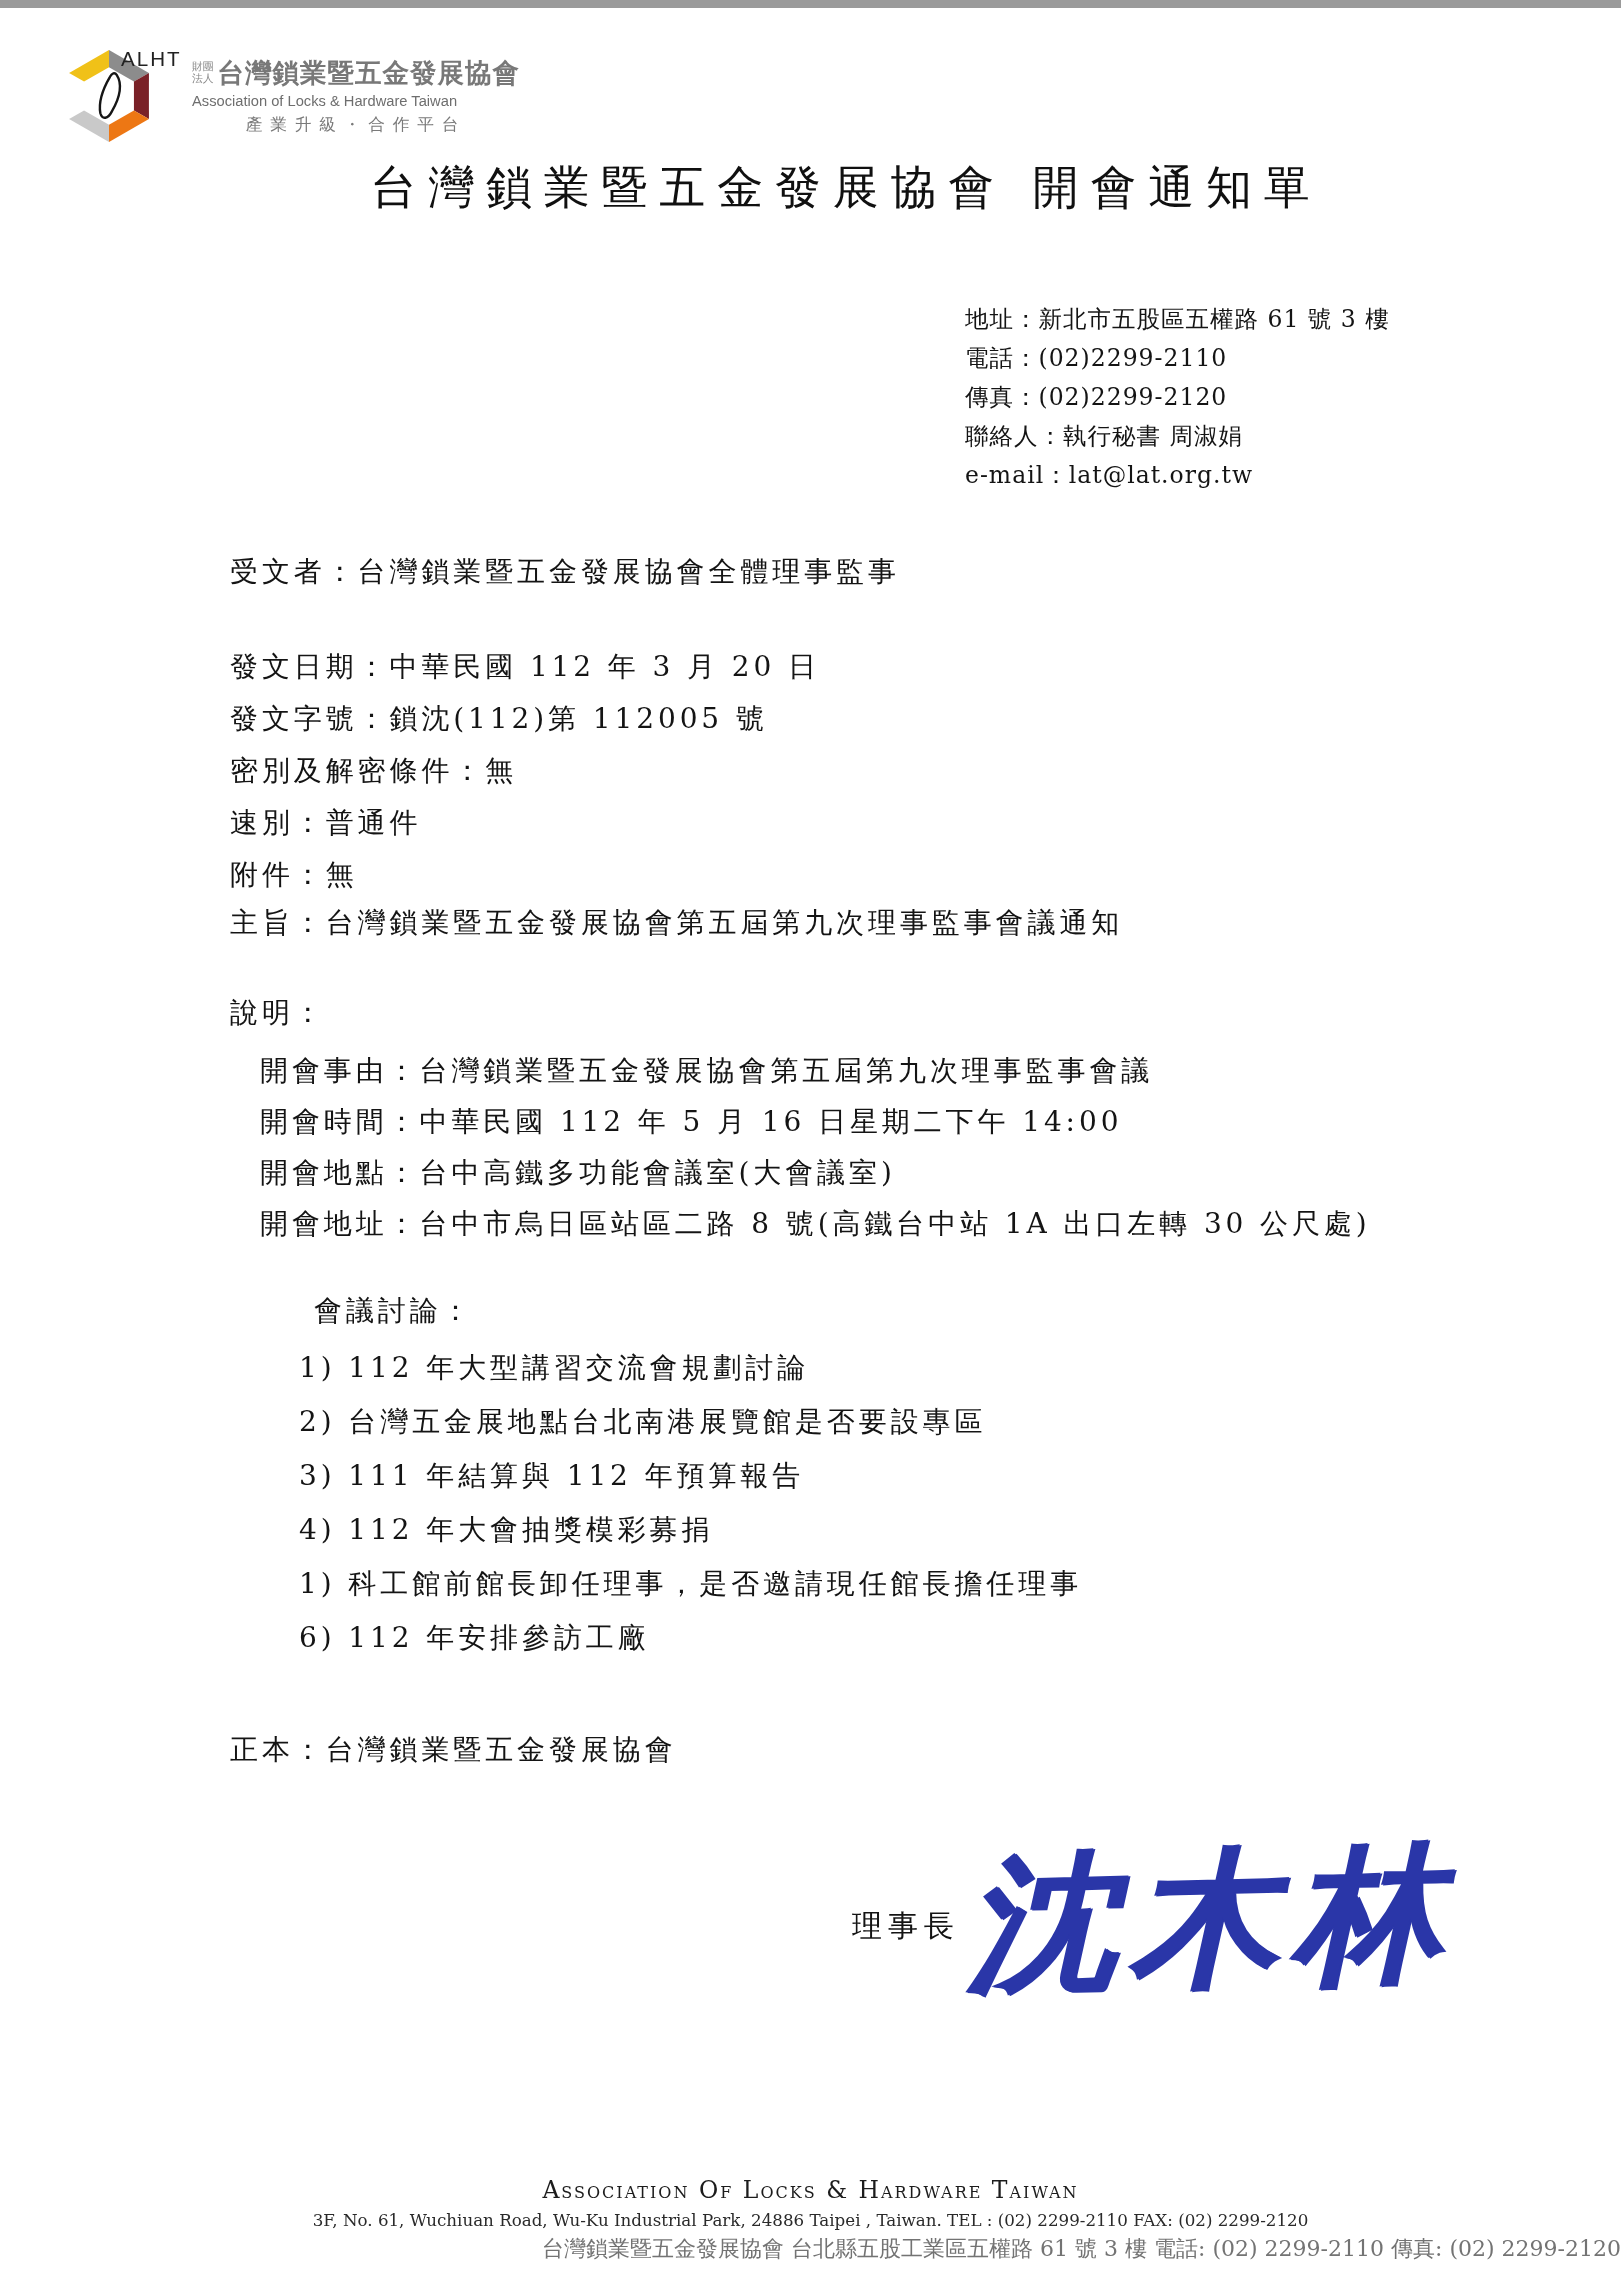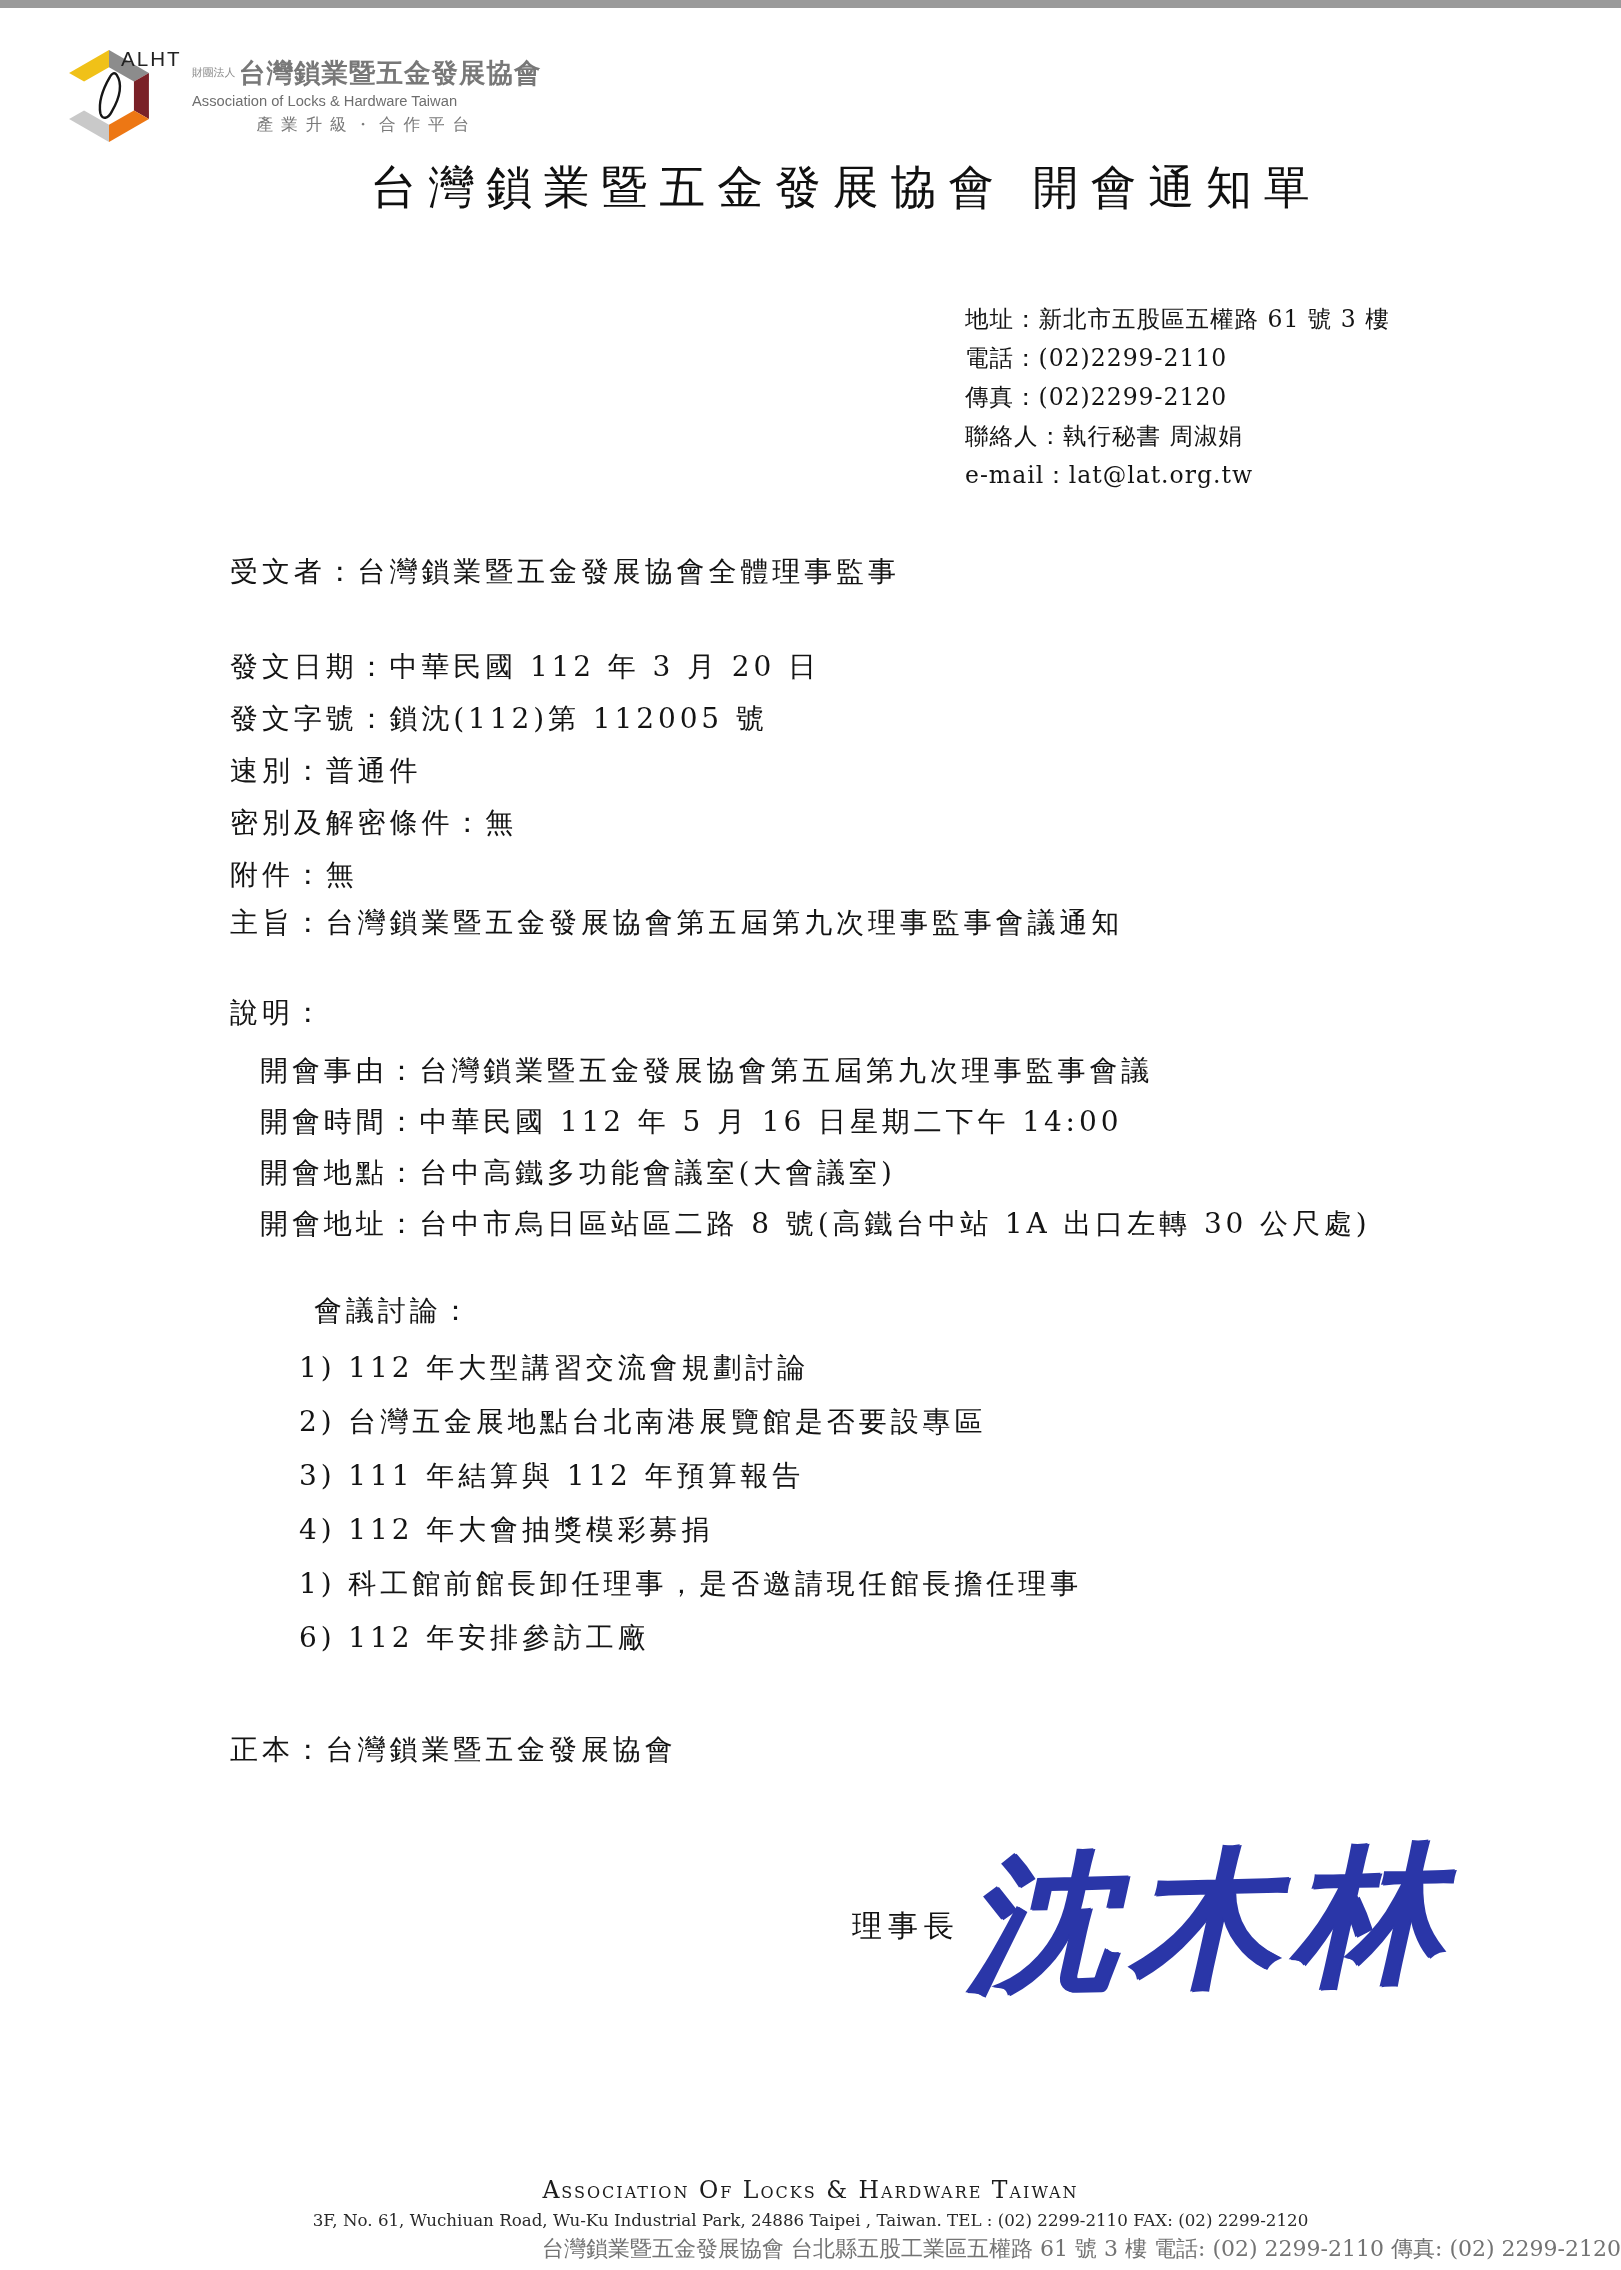--- a/index.html
+++ b/index.html
@@ -17,21 +17,21 @@
   
   .logo-hex { left:61px; top:35px; width:96px; height:106px; }
   .logo-acronym {
     left:121px; top:39px;
     font-family:"Liberation Sans","DejaVu Sans",sans-serif;
     font-size:20.6px; letter-spacing:2px; color:#222;
   }
   .org-block { left:192px; top:47px; font-family:"Liberation Sans","DejaVu Sans",sans-serif; }
   .org-row { display:flex; align-items:center; }
   .org-prefix {
-    display:flex; justify-content:center;
+    display:flex; flex-direction:column; justify-content:center;
     font-size:10.8px; line-height:11.8px; color:#8a8a8a; margin-right:3.9px;
   }
   .org-name-zh { font-size:26.5px; letter-spacing:1px; color:#787878; font-weight:bold; }
   .org-name-en { font-size:14.7px; color:#6e6e6e; margin-top:2px; }
   .org-slogan  { font-size:16.7px; color:#7a7a7a; letter-spacing:7.8px; margin-top:3.9px; text-align:center; }
 
   
   .doc-title {
     left:0; top:149px; width:100%;
     text-align:center; text-indent:55px;
@@ -107,22 +107,22 @@
     <div>傳真：(02)2299-2120</div>
     <div>聯絡人：執行秘書 周淑娟</div>
     <div>e-mail：lat@lat.org.tw</div>
   </div>
 
   <div class="abs line recipient">受文者：台灣鎖業暨五金發展協會全體理事監事</div>
 
   <div class="abs line meta">
     <div>發文日期：中華民國 112 年 3 月 20 日</div>
     <div>發文字號：鎖沈(112)第 112005 號</div>
+    <div>密別及解密條件：無</div>
     <div>速別：普通件</div>
-    <div>密別及解密條件：無</div>
     <div>附件：無</div>
   </div>
 
   <div class="abs line subject">主旨：台灣鎖業暨五金發展協會第五屆第九次理事監事會議通知</div>
 
   <div class="abs line expl-label">說明：</div>
   <div class="abs line details">
     <div>開會事由：台灣鎖業暨五金發展協會第五屆第九次理事監事會議</div>
     <div>開會時間：中華民國 112 年 5 月 16 日星期二下午 14:00</div>
     <div>開會地點：台中高鐵多功能會議室(大會議室)</div>

